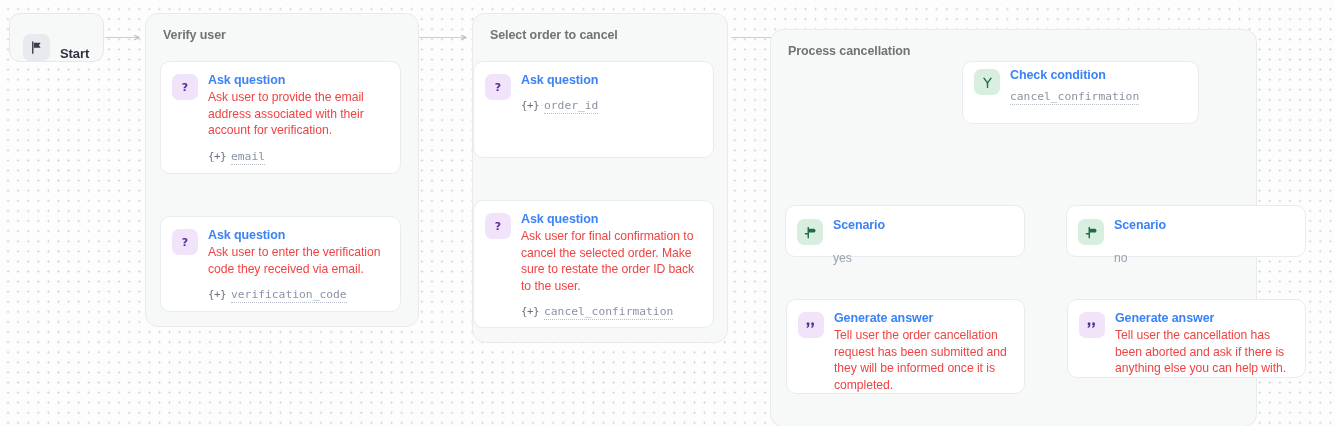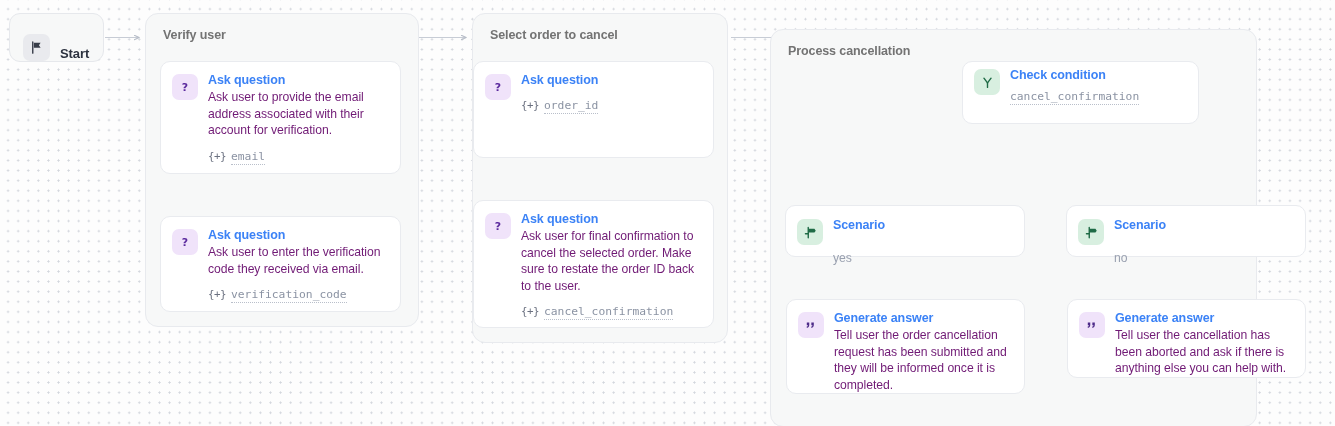--- a/index.html
+++ b/index.html
@@ -111,21 +111,21 @@
   .card-body { min-width: 0; flex: 1 1 auto; }
   .card-title {
     font-size: 12.5px;
     font-weight: 700;
     color: #3b82f6;
     line-height: 15px;
     letter-spacing: -0.1px;
   }
   .card-desc {
     font-size: 12.2px;
-    color: #701a75;
+    color: #ef4444;
     line-height: 16.6px;
     margin-top: 1px;
     letter-spacing: -0.05px;
   }
   .card-sub {
     font-size: 12.2px;
     color: #9aa1b0;
     line-height: 16px;
     margin-top: 17px;
   }

